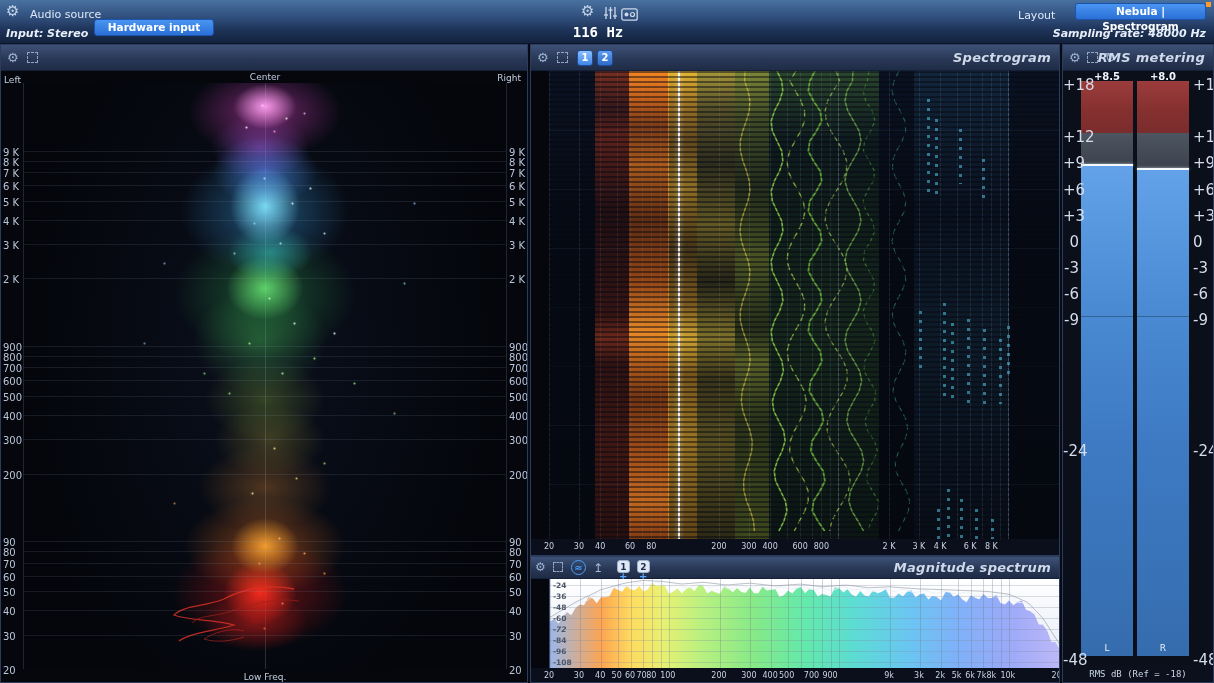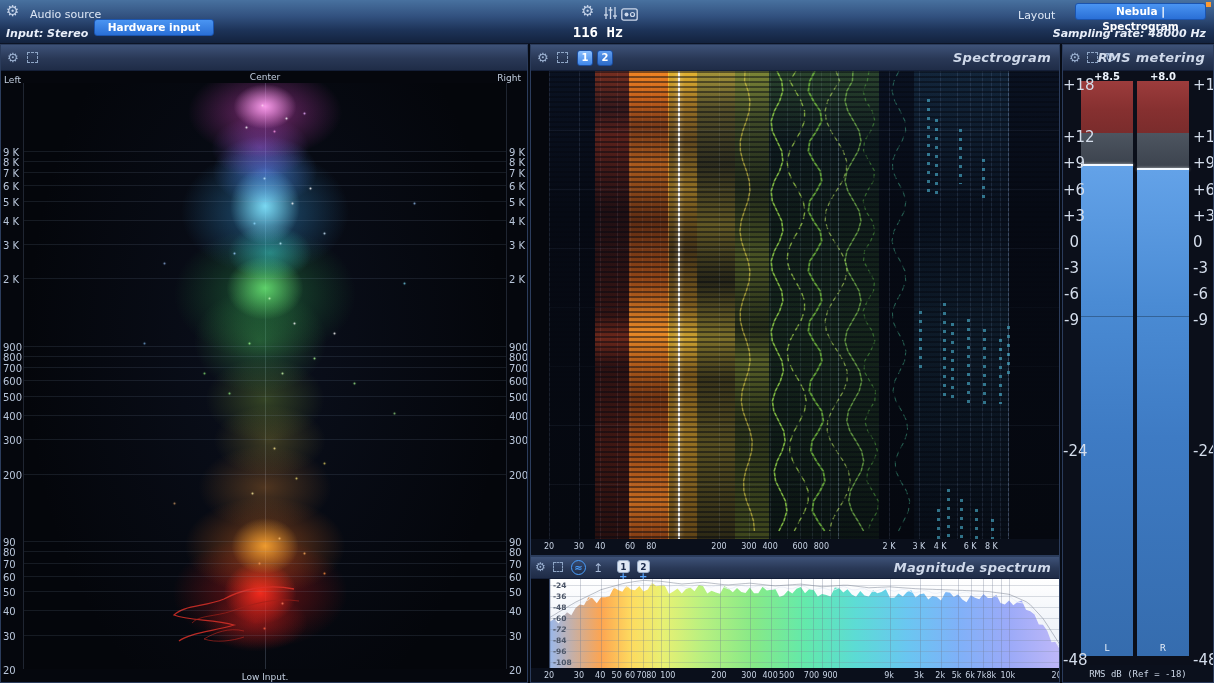--- a/index.html
+++ b/index.html
@@ -212,21 +212,21 @@
         <div class="sp-grid" style="top: 356.27px;"></div>
         <div class="sp-grid" style="top: 390.667px;"></div>
         <div class="sp-grid" style="top: 458.406px;"></div>
         <div class="sp-grid" style="top: 468.398px;"></div>
         <div class="sp-grid" style="top: 479.725px;"></div>
         <div class="sp-grid" style="top: 492.802px;"></div>
         <div class="sp-grid" style="top: 508.269px;"></div>
         <div class="sp-grid" style="top: 527.199px;"></div>
         <div class="sp-grid" style="top: 551.604px;"></div>
       </div>
-    <span class="sp-axis" style="left:264px;top:627px;transform:translateX(-50%);">Low Input.</span>
+    <span class="sp-axis" style="left:264px;top:627px;transform:translateX(-50%);">Low Freq.</span>
   <span class="sp-tick sp-tick-l" style="top: 101.739px;">9 K</span>
       <span class="sp-tick sp-tick-r" style="top: 101.739px;">9 K</span>
       <span class="sp-tick sp-tick-l" style="top: 111.731px;">8 K</span>
       <span class="sp-tick sp-tick-r" style="top: 111.731px;">8 K</span>
       <span class="sp-tick sp-tick-l" style="top: 123.059px;">7 K</span>
       <span class="sp-tick sp-tick-r" style="top: 123.059px;">7 K</span>
       <span class="sp-tick sp-tick-l" style="top: 136.136px;">6 K</span>
       <span class="sp-tick sp-tick-r" style="top: 136.136px;">6 K</span>
       <span class="sp-tick sp-tick-l" style="top: 151.602px;">5 K</span>
       <span class="sp-tick sp-tick-r" style="top: 151.602px;">5 K</span>

